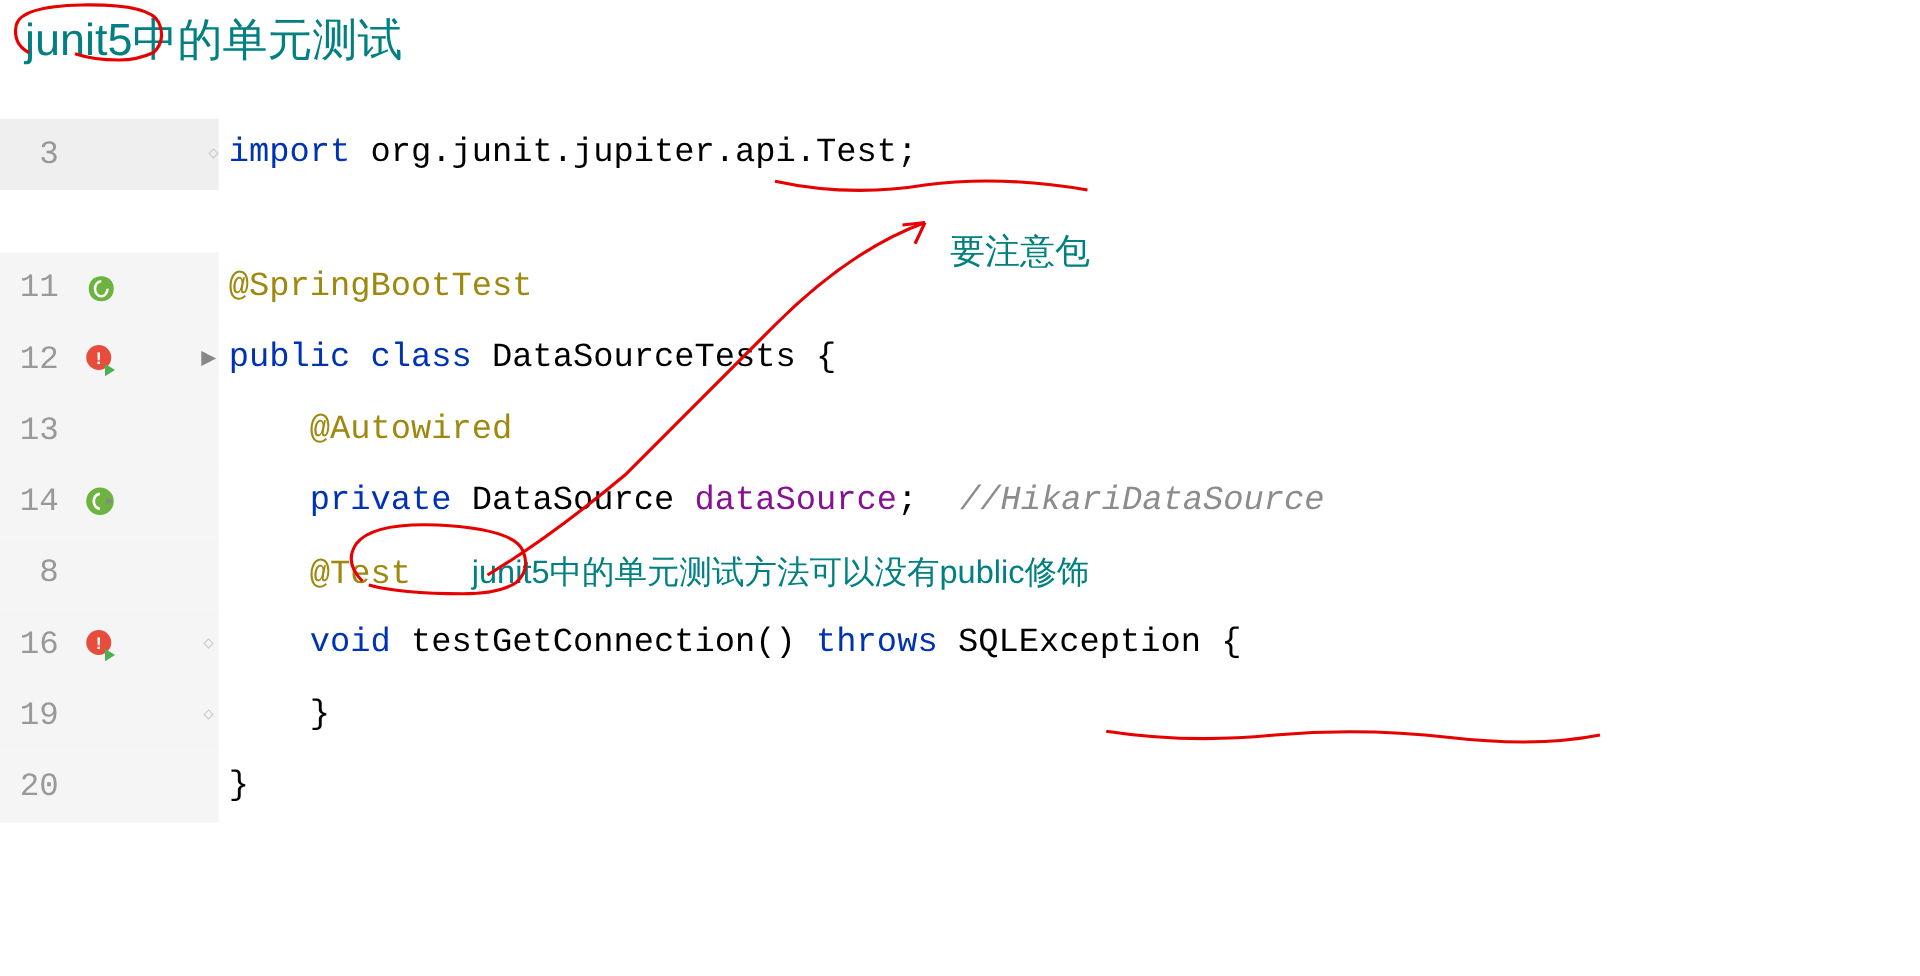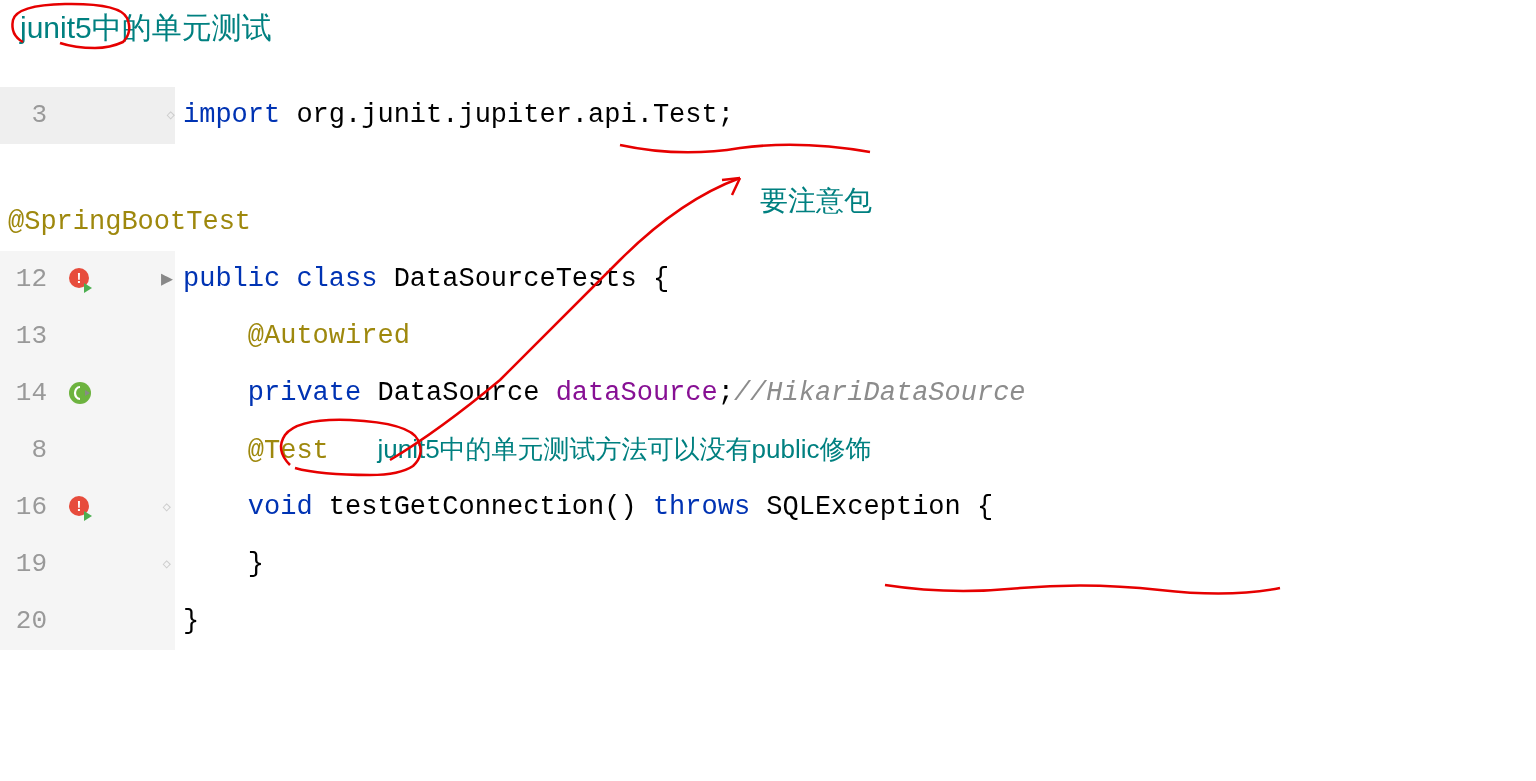--- a/index.html
+++ b/index.html
@@ -7,21 +7,21 @@
       background: #fff;
       font-family: "Consolas", "Monaco", "Courier New", monospace;
       font-size: 27px;
       width: 1536px;
       height: 781px;
       overflow: hidden;
       position: relative;
     }
     .title-section {
       padding: 8px 20px;
-      font-size: 30px;
+      font-size: 36px;
       color: #008080;
       position: relative;
       font-family: "Microsoft YaHei", sans-serif;
     }
     .title-circle {
       position: absolute;
       left: 5px;
       top: 0px;
       width: 130px;
       height: 52px;
@@ -67,21 +67,21 @@
       white-space: pre;
     }
     .gap-line {
       height: 50px;
     }
     
     .kw { color: #0033b3; }
     .cls { color: #000; }
     .annotation { color: #9e880d; }
     .field { color: #871094; }
-    .comment { color: #8c8c8c; font-style: italic; }
+    .comment { color: #8c8c8c; font-style: italic; margin-left: 34px; }
     .teal-note { color: #008080; font-family: "Microsoft YaHei", sans-serif; font-size: 26px; }
     .static-field { color: #871094; font-style: italic; }
     
     
     .annot-svg {
       position: absolute;
       top: 0;
       left: 0;
       width: 1536px;
       height: 781px;
@@ -122,20 +122,30 @@
       <span class="line-number">3</span>
       <div class="gutter-spacer"></div>
       <span class="collapse-marker">◇</span>
     </div>
     <div class="code-content"><span class="kw">import</span><span> org.junit.jupiter.api.</span><span class="cls">Test</span><span>;</span></div>
   </div>
 
   <div class="gap-line"></div>
 
   <div class="code-line">
+    <div class="gutter">
+      <span class="line-number">11</span>
+      <span class="gutter-icon leaf-icon">
+        <svg viewBox="0 0 24 24">
+            <path d="M12 2 C6 2 2 6 2 12 C2 18 6 22 12 22 C18 22 22 18 22 12 C22 6 18 2 12 2 Z" fill="#6db33f"></path>
+            <path d="M12 6 C9 6 7 9 7 12 C7 15 9 18 12 18 C15 18 17 15 17 12" stroke="#fff" stroke-width="2" fill="none"></path>
+          </svg>
+      </span>
+      <div class="gutter-spacer"></div>
+    </div>
     <div class="code-content"><span class="annotation">@SpringBootTest</span></div>
   </div>
 
   <div class="code-line" style="position:relative;">
     <div class="gutter">
       <span class="line-number">12</span>
       <span class="gutter-icon run-icon">
         <svg viewBox="0 0 26 26">
             <circle cx="11" cy="11" r="10" fill="#e74c3c"></circle>
             <text x="11" y="16" font-size="14" fill="#fff" text-anchor="middle" font-weight="bold">!</text>

